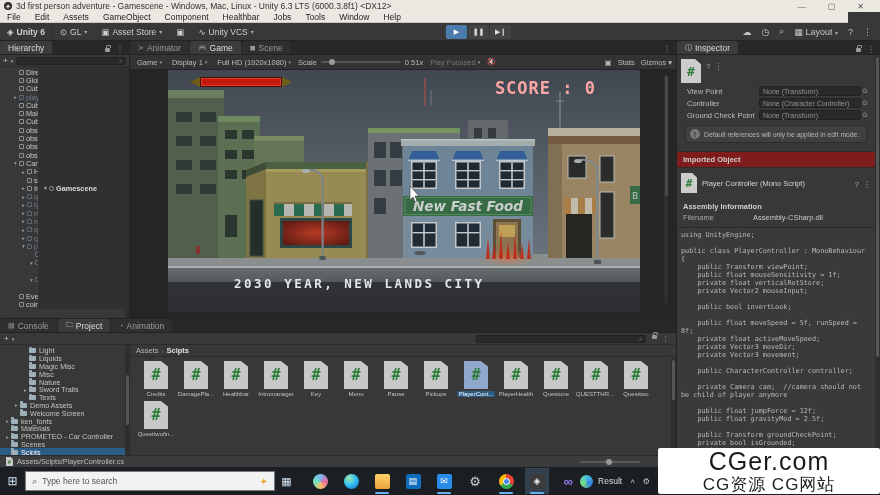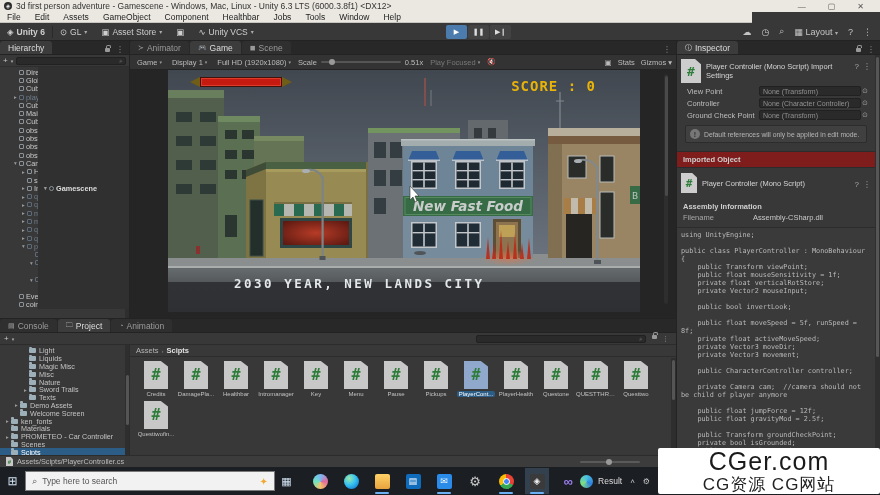--- a/index.html
+++ b/index.html
@@ -5,21 +5,21 @@
   html,body{margin:0;padding:0;background:#000;}
   *{box-sizing:border-box;}
   #root{position:relative;width:880px;height:495px;overflow:hidden;background:#383838;
         font-family:"Liberation Sans",sans-serif;color:#c8c8c8;-webkit-font-smoothing:antialiased;}
   
   .titlebar{position:absolute;left:0;top:0;width:880px;height:12px;background:#ebe8e1;
             display:flex;align-items:center;font-size:8.5px;color:#333;padding:0 4px;}
   .titlebar .appico{width:8px;height:8px;border-radius:50%;background:#2b2b2b;margin-right:4px;
             color:#eee;font-size:6px;line-height:8px;text-align:center;}
   .wincontrols{margin-left:auto;display:flex;gap:22px;padding-right:12px;font-size:8px;color:#555;}
-  .menubar{position:absolute;left:0;top:12px;width:752px;height:11px;background:#ebe8e1;
+  .menubar{position:absolute;left:0;top:12px;width:848px;height:11px;background:#ebe8e1;
            border-bottom:1px solid #c9c6bf;display:flex;align-items:center;font-size:8.5px;color:#222;}
   .menubar span{padding:0 7px;}
   
   .toolbar{position:absolute;left:0;top:23px;width:880px;height:18px;background:#383838;
            border-bottom:1px solid #232323;display:flex;align-items:center;font-size:8.5px;color:#cfcfcf;}
   .tb-item{display:flex;align-items:center;gap:3px;padding:0 7px;height:100%;}
   .tb-sep{width:1px;height:12px;background:#2a2a2a;}
   .tb-caret{font-size:6px;color:#aaa;}
   .playgroup{position:absolute;left:446px;top:2px;display:flex;gap:1px;}
   .playbtn{width:21px;height:14px;background:#434343;border-radius:2px;display:flex;align-items:center;
@@ -63,21 +63,21 @@
   .scene svg{position:absolute;left:0;top:0;}
   .vscroll{position:absolute;right:8px;top:4px;width:4px;height:230px;background:#2e2e2e;border-radius:2px;}
   .vscroll .thumb{position:absolute;top:2px;left:0.5px;width:3px;height:120px;background:#4a4a4a;border-radius:2px;}
   
   .healthbar{position:absolute;left:22px;top:6px;width:102px;height:12px;display:flex;align-items:center;}
   .hb-arrow{width:10px;height:10px;background:#6f5d18;flex:none;}
   .hb-arrow.l{clip-path:polygon(100% 0,100% 100%,0 50%);}
   .hb-arrow.r{clip-path:polygon(0 0,0 100%,100% 50%);}
   .hb-bar{flex:1;height:10px;background:#c41a10;border:1px solid #44100a;box-shadow:inset 0 0 0 1px #e03a2a;}
   .score{position:absolute;right:44px;top:8px;font-family:"DejaVu Sans Mono",monospace;font-weight:bold;
-         font-size:14px;letter-spacing:1px;color:#eab308;}
+         font-size:17px;letter-spacing:1px;color:#fca5a5;}
   .subtitle{position:absolute;left:66px;top:206px;font-family:"DejaVu Sans Mono",monospace;font-weight:bold;
          font-size:12.5px;letter-spacing:2.5px;color:#e3e7ea;}
   
   .inspector{position:absolute;left:676px;top:41px;width:204px;height:426px;background:#383838;border-left:1px solid #232323;display:flex;flex-direction:column;}
   .insp-body{flex:1;position:relative;font-size:7.5px;overflow:hidden;padding-right:5px;}
   .iscroll{position:absolute;right:0;top:0;width:5px;height:100%;background:#2f2f2f;}
   .iscroll .thumb{position:absolute;top:2px;left:1px;width:3px;height:300px;background:#565656;border-radius:2px;}
   .insp-header{display:flex;align-items:flex-start;gap:5px;padding:4px 4px 2px 4px;}
   .scripticon{width:20px;height:24px;background:#cdcdcd;clip-path:polygon(0 0,70% 0,100% 22%,100% 100%,0 100%);
               display:flex;align-items:center;justify-content:center;flex:none;
@@ -671,21 +671,20 @@
         <span>Inspector</span>
       </div>
       <div class="bar-icons">
         <span class="locki"></span>
         <span>⋮</span>
       </div>
     </div>
     <div class="insp-body">
       <div class="insp-header">
         <div class="scripticon">#</div>
-        <div class="insp-title">Player Controller (Mono Script) Import Settings</div>
         <div class="hdr-icons">
           <span>?</span>
           <span>⋮</span>
         </div>
       </div>
       <div id="insp-fields">
           <div class="frow">
             <span class="flabel">View Point</span>
             <span class="fval">None (Transform)</span>
             <span class="obj">⊙</span>

